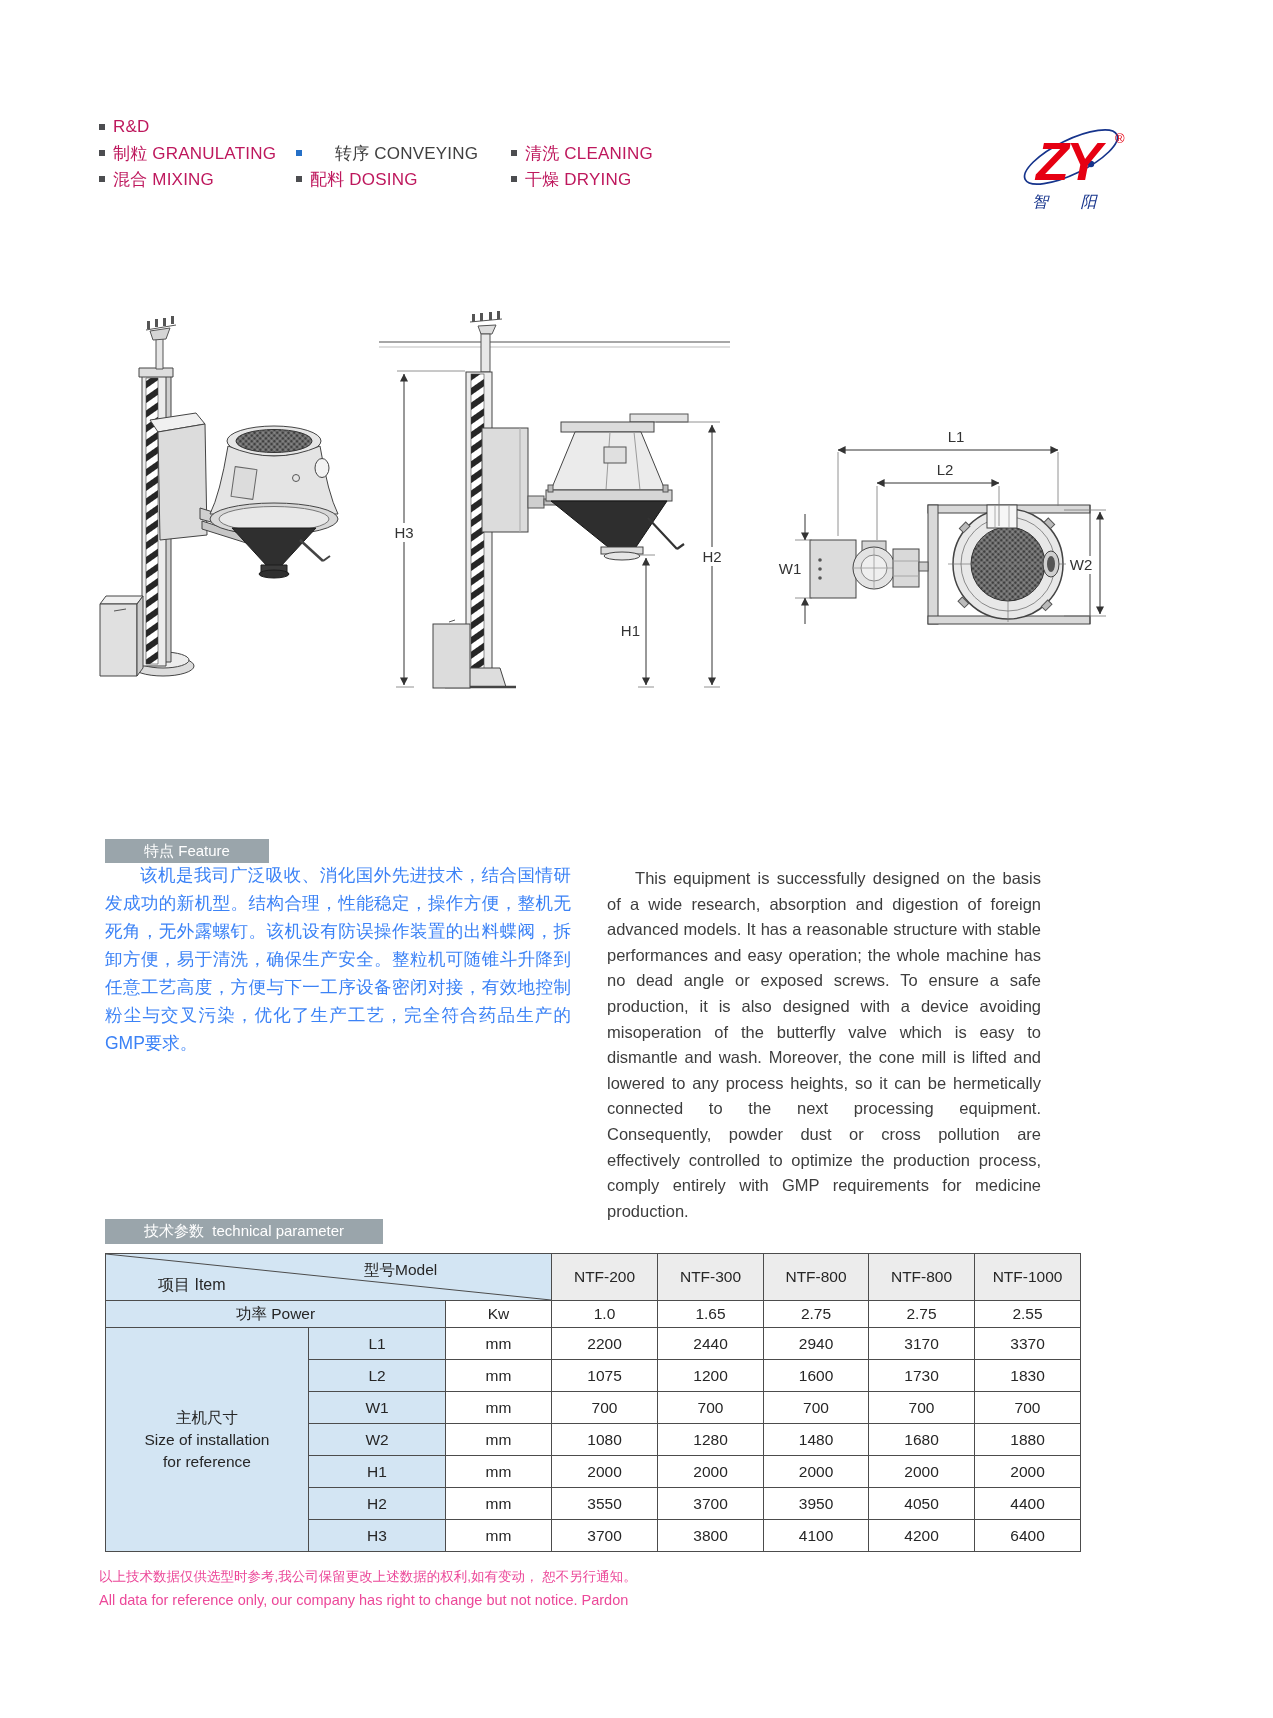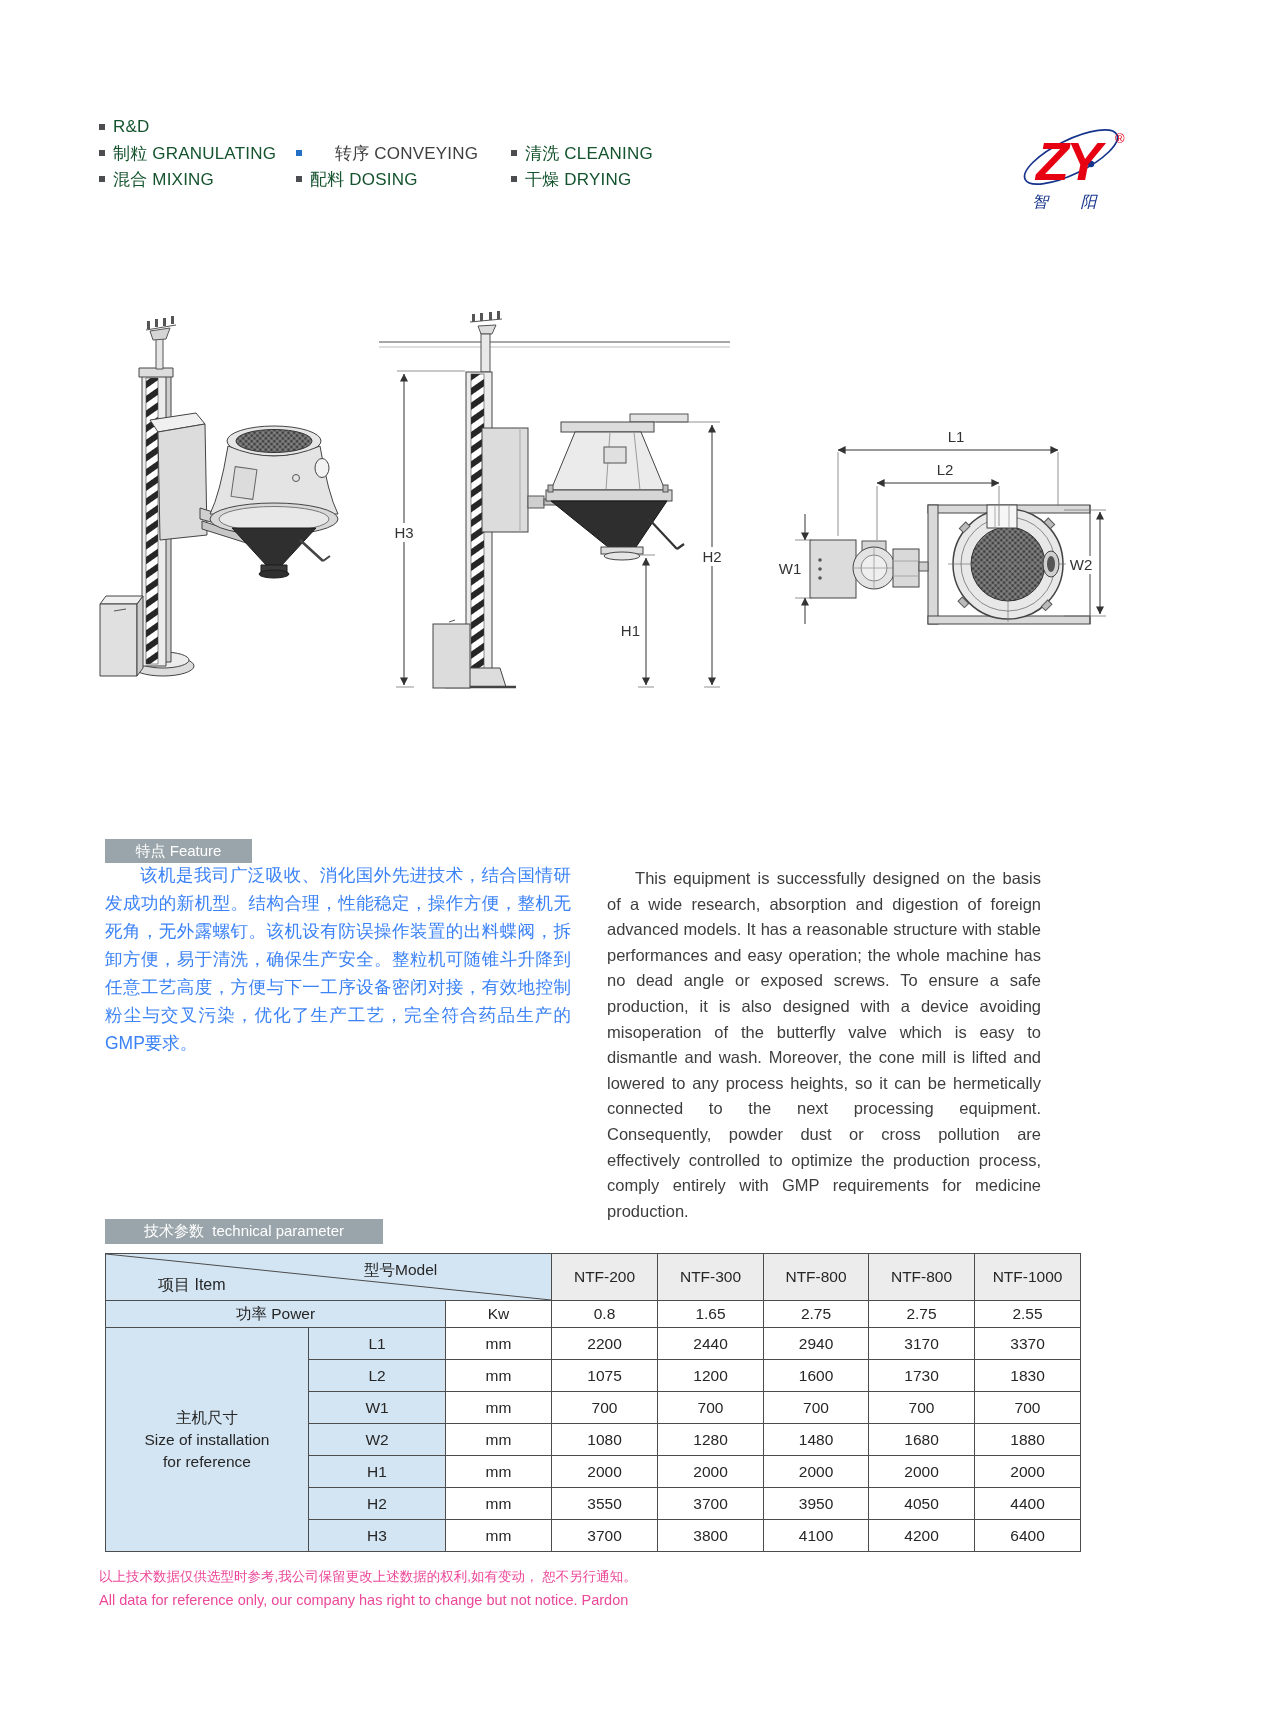--- a/index.html
+++ b/index.html
@@ -1,31 +1,31 @@
 <!DOCTYPE html>
 <html><head>
 <meta charset="utf-8">
 <style>
   html,body{margin:0;padding:0;background:#fff;}
   .page{position:relative;width:1273px;height:1718px;background:#ffffff;overflow:hidden;
         font-family:"Liberation Sans","DejaVu Sans",sans-serif;}
   
   .menu-col{position:absolute;}
-  .menu-item{display:flex;align-items:center;height:26px;font-size:17px;color:#14532d;letter-spacing:0.2px;}
+  .menu-item{display:flex;align-items:center;height:26px;font-size:17px;color:#be185d;letter-spacing:0.2px;}
   .menu-item .sq{width:6px;height:6px;background:#4c4d50;margin-right:8px;flex:0 0 auto;}
   .menu-item.active{color:#404040;gap:25px;}
   .menu-item.active .sq{background:#2570c7;}
   
   .logo{position:absolute;left:1014px;top:116px;width:130px;height:100px;}
   
   .drawings{position:absolute;left:80px;top:298px;width:1040px;height:412px;}
   
   .secbox{position:absolute;background:#9aa5ab;color:#ffffff;font-size:15px;
           display:flex;align-items:center;justify-content:center;white-space:pre;}
-  .secbox-feature{left:105px;top:839px;width:147px;height:24px;}
+  .secbox-feature{left:105px;top:839px;width:164px;height:24px;}
   .secbox-tech{left:105px;top:1219px;width:278px;height:25px;}
   
   .para-zh{position:absolute;left:105px;top:861px;width:466px;font-size:17.5px;line-height:28px;
            color:#3b82f6;text-align:justify;text-indent:2em;}
   .para-en{position:absolute;left:607px;top:866px;width:434px;font-size:16.5px;line-height:25.6px;
            color:#3d3d3d;text-align:justify;text-indent:1.7em;}
   
   .tech-table{position:absolute;left:105px;top:1253px;width:975px;border-collapse:collapse;table-layout:fixed;}
   .tech-table td,.tech-table th{border:1px solid #4c4c4c;text-align:center;vertical-align:middle;
            font-size:15.5px;font-weight:normal;color:#262626;padding:0;}
@@ -286,21 +286,21 @@
       </th>
       <th class="grayhead">NTF-200</th>
       <th class="grayhead">NTF-300</th>
       <th class="grayhead">NTF-800</th>
       <th class="grayhead">NTF-800</th>
       <th class="grayhead">NTF-1000</th>
     </tr>
     <tr class="prow">
       <td class="blue" colspan="2">功率 Power</td>
       <td>Kw</td>
-      <td>0.8</td>
+      <td>1.0</td>
       <td>1.65</td>
       <td>2.75</td>
       <td>2.75</td>
       <td>2.55</td>
     </tr>
     <tr class="drow">
       <td class="blue size-lab" rowspan="7">
         <span>主机尺寸</span><br>
         <span>Size of installation</span><br>
         <span>for reference</span>

